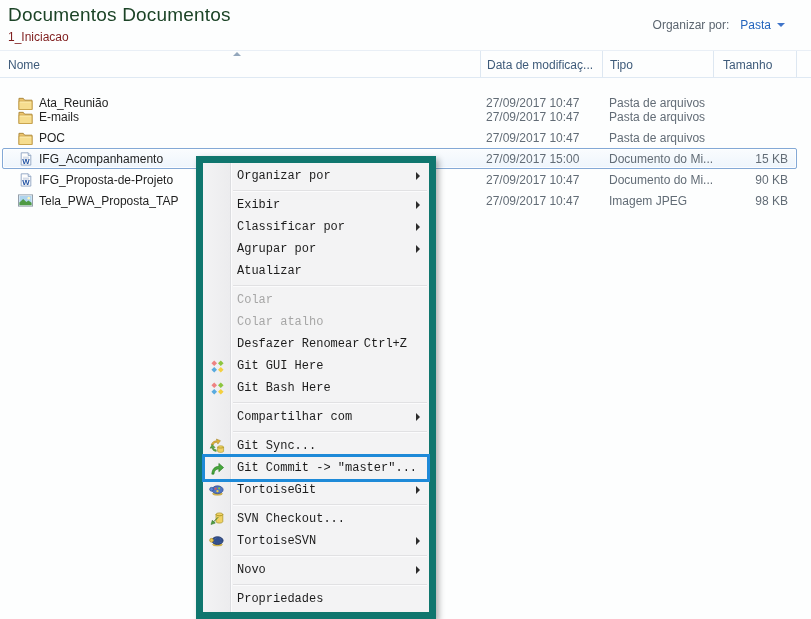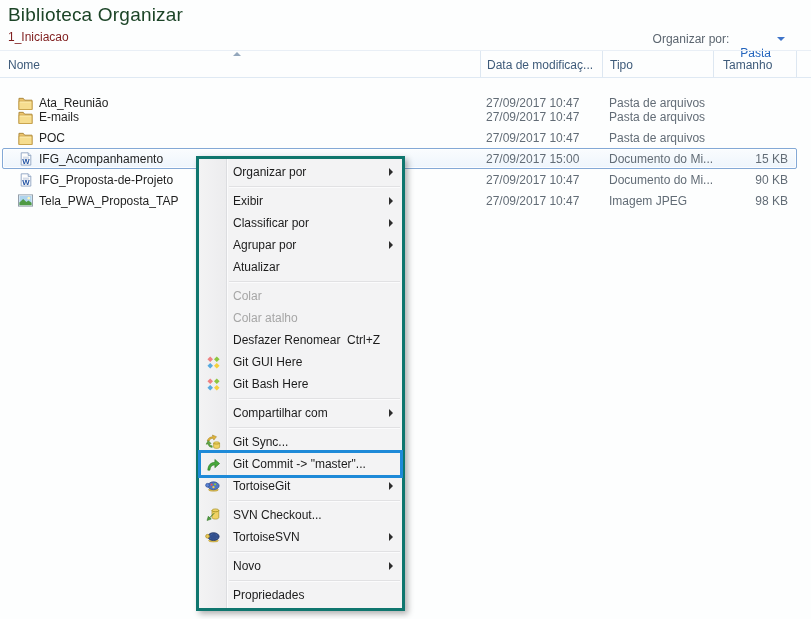--- a/index.html
+++ b/index.html
@@ -7,21 +7,21 @@
   .screen {
     position:relative; width:811px; height:619px; overflow:hidden;
     background:#fdfefe; font-family:"Liberation Sans","DejaVu Sans",sans-serif;
     -webkit-font-smoothing:antialiased;
   }
   
   .lib-title { position:absolute; left:8px; top:4px; font-size:19px; color:#1c4427; letter-spacing:.2px; }
   .lib-subtitle { position:absolute; left:8px; top:30px; font-size:12px; color:#7f1d1d; }
   .arrange { position:absolute; top:18px; right:26px; display:flex; align-items:center; font-size:12px; cursor:default; }
   .arrange-label { color:#5c6670; margin-right:11px; }
-  .arrange-value { color:#2465bd;margin-top:28px; }
+  .arrange-value { color:#2465bd; }
   .arrange-caret { width:0; height:0; margin-left:6px; border-left:4px solid transparent; border-right:4px solid transparent; border-top:4px solid #3f74c9; }
   
   .col-headers {
     position:absolute; left:0; top:50px; width:811px; height:28px; display:flex;
     border-top:1px solid #e9eff6; border-bottom:1px solid #dfe9f3; font-size:12px; color:#3e5b7a;justify-content:flex-end;
   }
   .col-h { padding:7px 0 0 8px; border-right:1px solid #dde7f1; position:relative; }
   .col-h.c1 { width:481px; }
   .col-h.c2 { width:122px; padding-left:6px; }
   .col-h.c3 { width:111px; padding-left:7px; }
@@ -35,23 +35,24 @@
     font-size:12px; color:#1f1f1f; border:1px solid transparent; }
   .file-row.selected { border:1px solid #84a9d6; border-radius:2px;
     background:linear-gradient(#fafcfe,#eef5fc); box-shadow:inset 0 0 0 1px rgba(255,255,255,.8); }
   .c-name { flex:0 0 479px; display:flex; align-items:center; padding-left:14px; overflow:hidden; }
   .f-icon { width:17px; height:16px; display:inline-flex; align-items:center; justify-content:center; margin-right:5px; flex:0 0 17px; }
   .c-date { flex:0 0 122px; padding-left:4px; color:#626c76; }
   .c-type { flex:0 0 111px; padding-left:5px; color:#626c76; }
   .c-size { flex:0 0 81px; padding-right:8px; text-align:right; color:#626c76; }
   
   .context-menu {
-    position:absolute; left:196px; top:156px; width:209px; z-index:5;
-    background:#f3f3f4; border:3px solid #0f766e; padding:2px 0;
+    position:absolute; left:196px; top:156px; width:240px; z-index:5;
+    background:#f3f3f4; border:7px solid #0f766e; padding:2px 0;
     box-shadow:3px 3px 6px rgba(0,0,0,.30);
+    font-family:Liberation Mono, monospace;
   }
   .menu-gutter { position:absolute; left:0; top:0; bottom:0; width:28px;
     background:linear-gradient(to right,#f3f3f4,#ececee);
     border-right:1px solid #dcdde0; box-shadow:1px 0 0 #fbfbfc; z-index:0; }
   .menu-item { position:relative; z-index:1; display:flex; align-items:center; height:22px;
     font-size:12px; color:#1c1c1c; cursor:default; }
   .menu-item.disabled { color:#a6a6a6; }
   .mi-icon { flex:0 0 28px; display:flex; align-items:center; justify-content:center; }
   .mi-label { flex:1; margin-left:6px; white-space:nowrap; }
   .mi-shortcut { margin-right:22px; }
@@ -59,21 +60,21 @@
     border-left:4px solid #2c2c2c; border-top:4px solid transparent; border-bottom:4px solid transparent; }
   .menu-sep { position:relative; z-index:1; height:1px; background:#e1e1e3; box-shadow:0 1px 0 #fbfbfc; margin:3px 2px 3px 30px; }
   .menu-item.highlighted::after { content:""; position:absolute; left:-1px; right:-1px; top:-3px; bottom:-3px;
     border:3px solid var(--hl,#1e8ad8); z-index:4; pointer-events:none; }
 </style>
 </head>
 <body>
 
 <div class="screen">
 
-  <div class="lib-title">Biblioteca Organizar</div>
+  <div class="lib-title">Documentos Documentos</div>
   <div class="lib-subtitle">1_Iniciacao</div>
 
   <div class="arrange">
     <span class="arrange-label">Organizar por:</span>
     <span class="arrange-value">Pasta</span>
     <span class="arrange-caret"></span>
   </div>
 
   <div class="col-headers">
     <div class="col-h c1">

